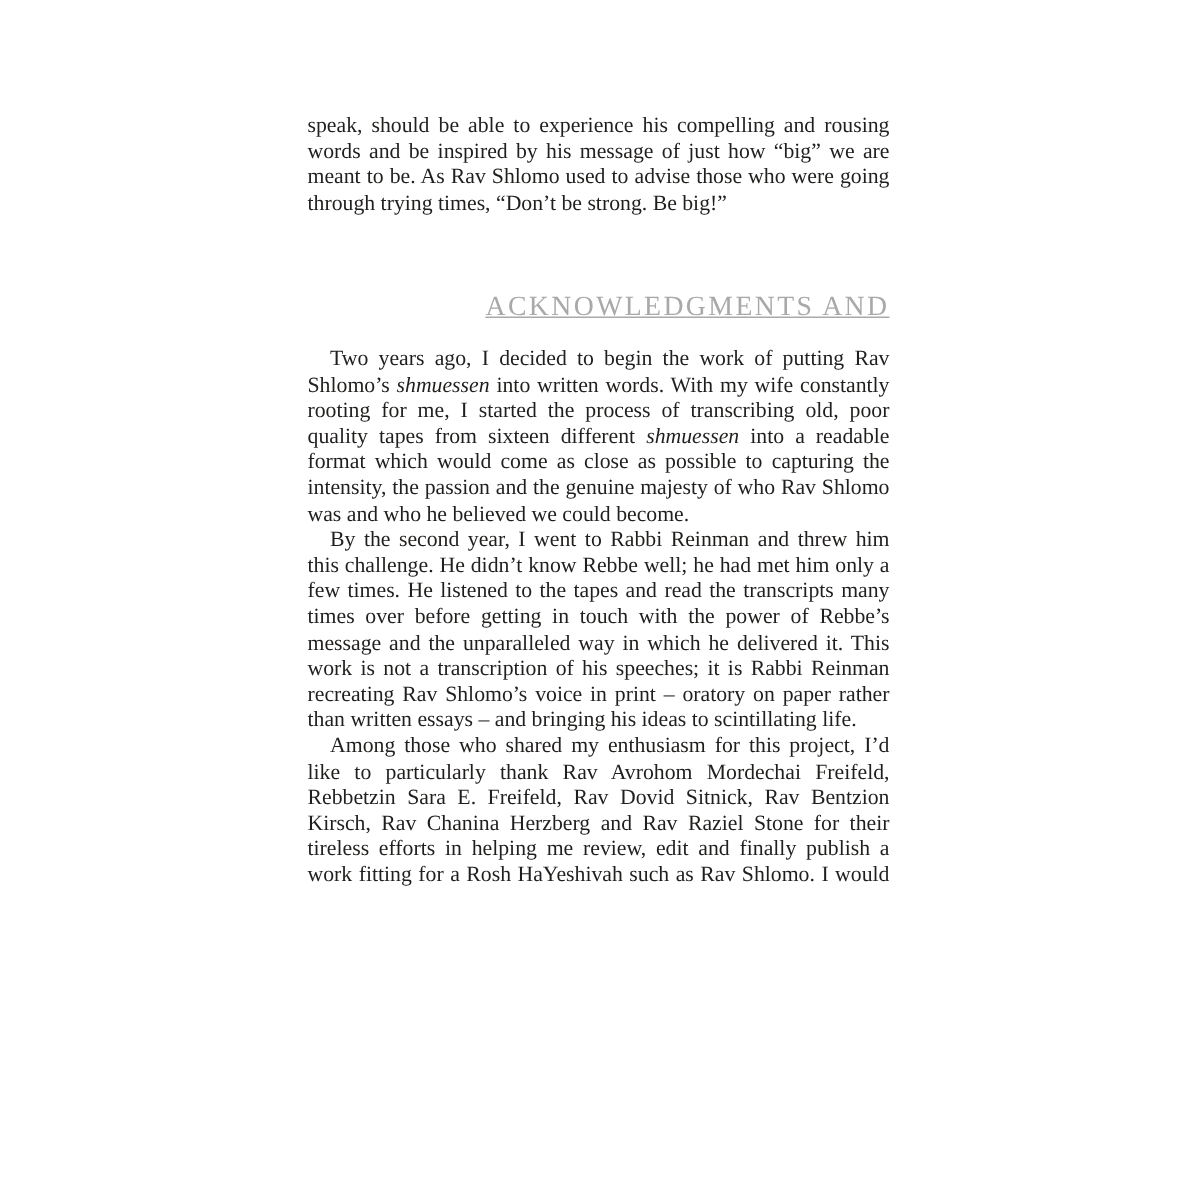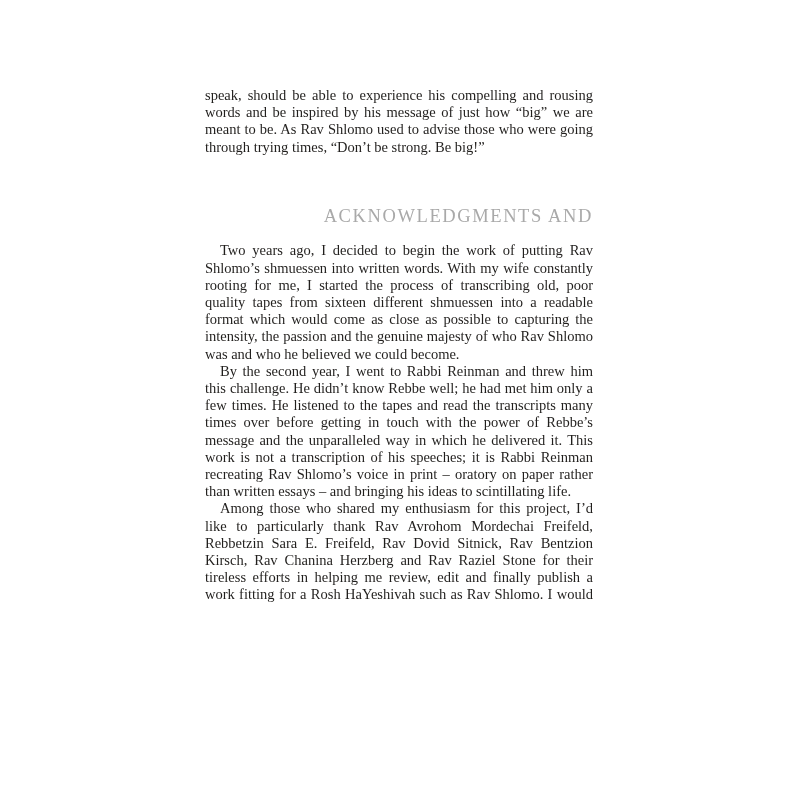--- a/index.html
+++ b/index.html
@@ -8,49 +8,49 @@
     background: #ffffff;
   }
 
   .screen {
     position: relative;
     width: 800px;
     height: 592px;
     background: #ffffff;
     overflow: hidden;
     font-family: "Liberation Serif", serif;
-    margin-top: 11px;
   }
 
   .text-column {
     position: absolute;
     left: 205px;
     top: 76px;
     width: 388px;
     color: #211f1d;
     font-size: 14.5px;
     line-height: 17.2px;
     text-align: justify;
   }
 
   .para { margin: 0; }
   .para.indent { text-indent: 15px; }
 
-  .italic { }
+  .italic { font-style: italic; }
 
   .chapter-heading {
     margin-top: 50px;
     margin-bottom: 15px;
     text-align: right;
     font-weight: normal;
     color: #a9a9a9;
     font-size: 18.5px;
     line-height: 21.5px;
     letter-spacing: 1.6px;
     text-indent: 0;
+    text-decoration: underline;
   }
   .chapter-heading .heading-line { display: block; }
 
   .page-footer {
     margin-top: 11px;
     text-align: left;
     font-size: 14px;
     letter-spacing: 0.3px;
   }
   .footer-section {

